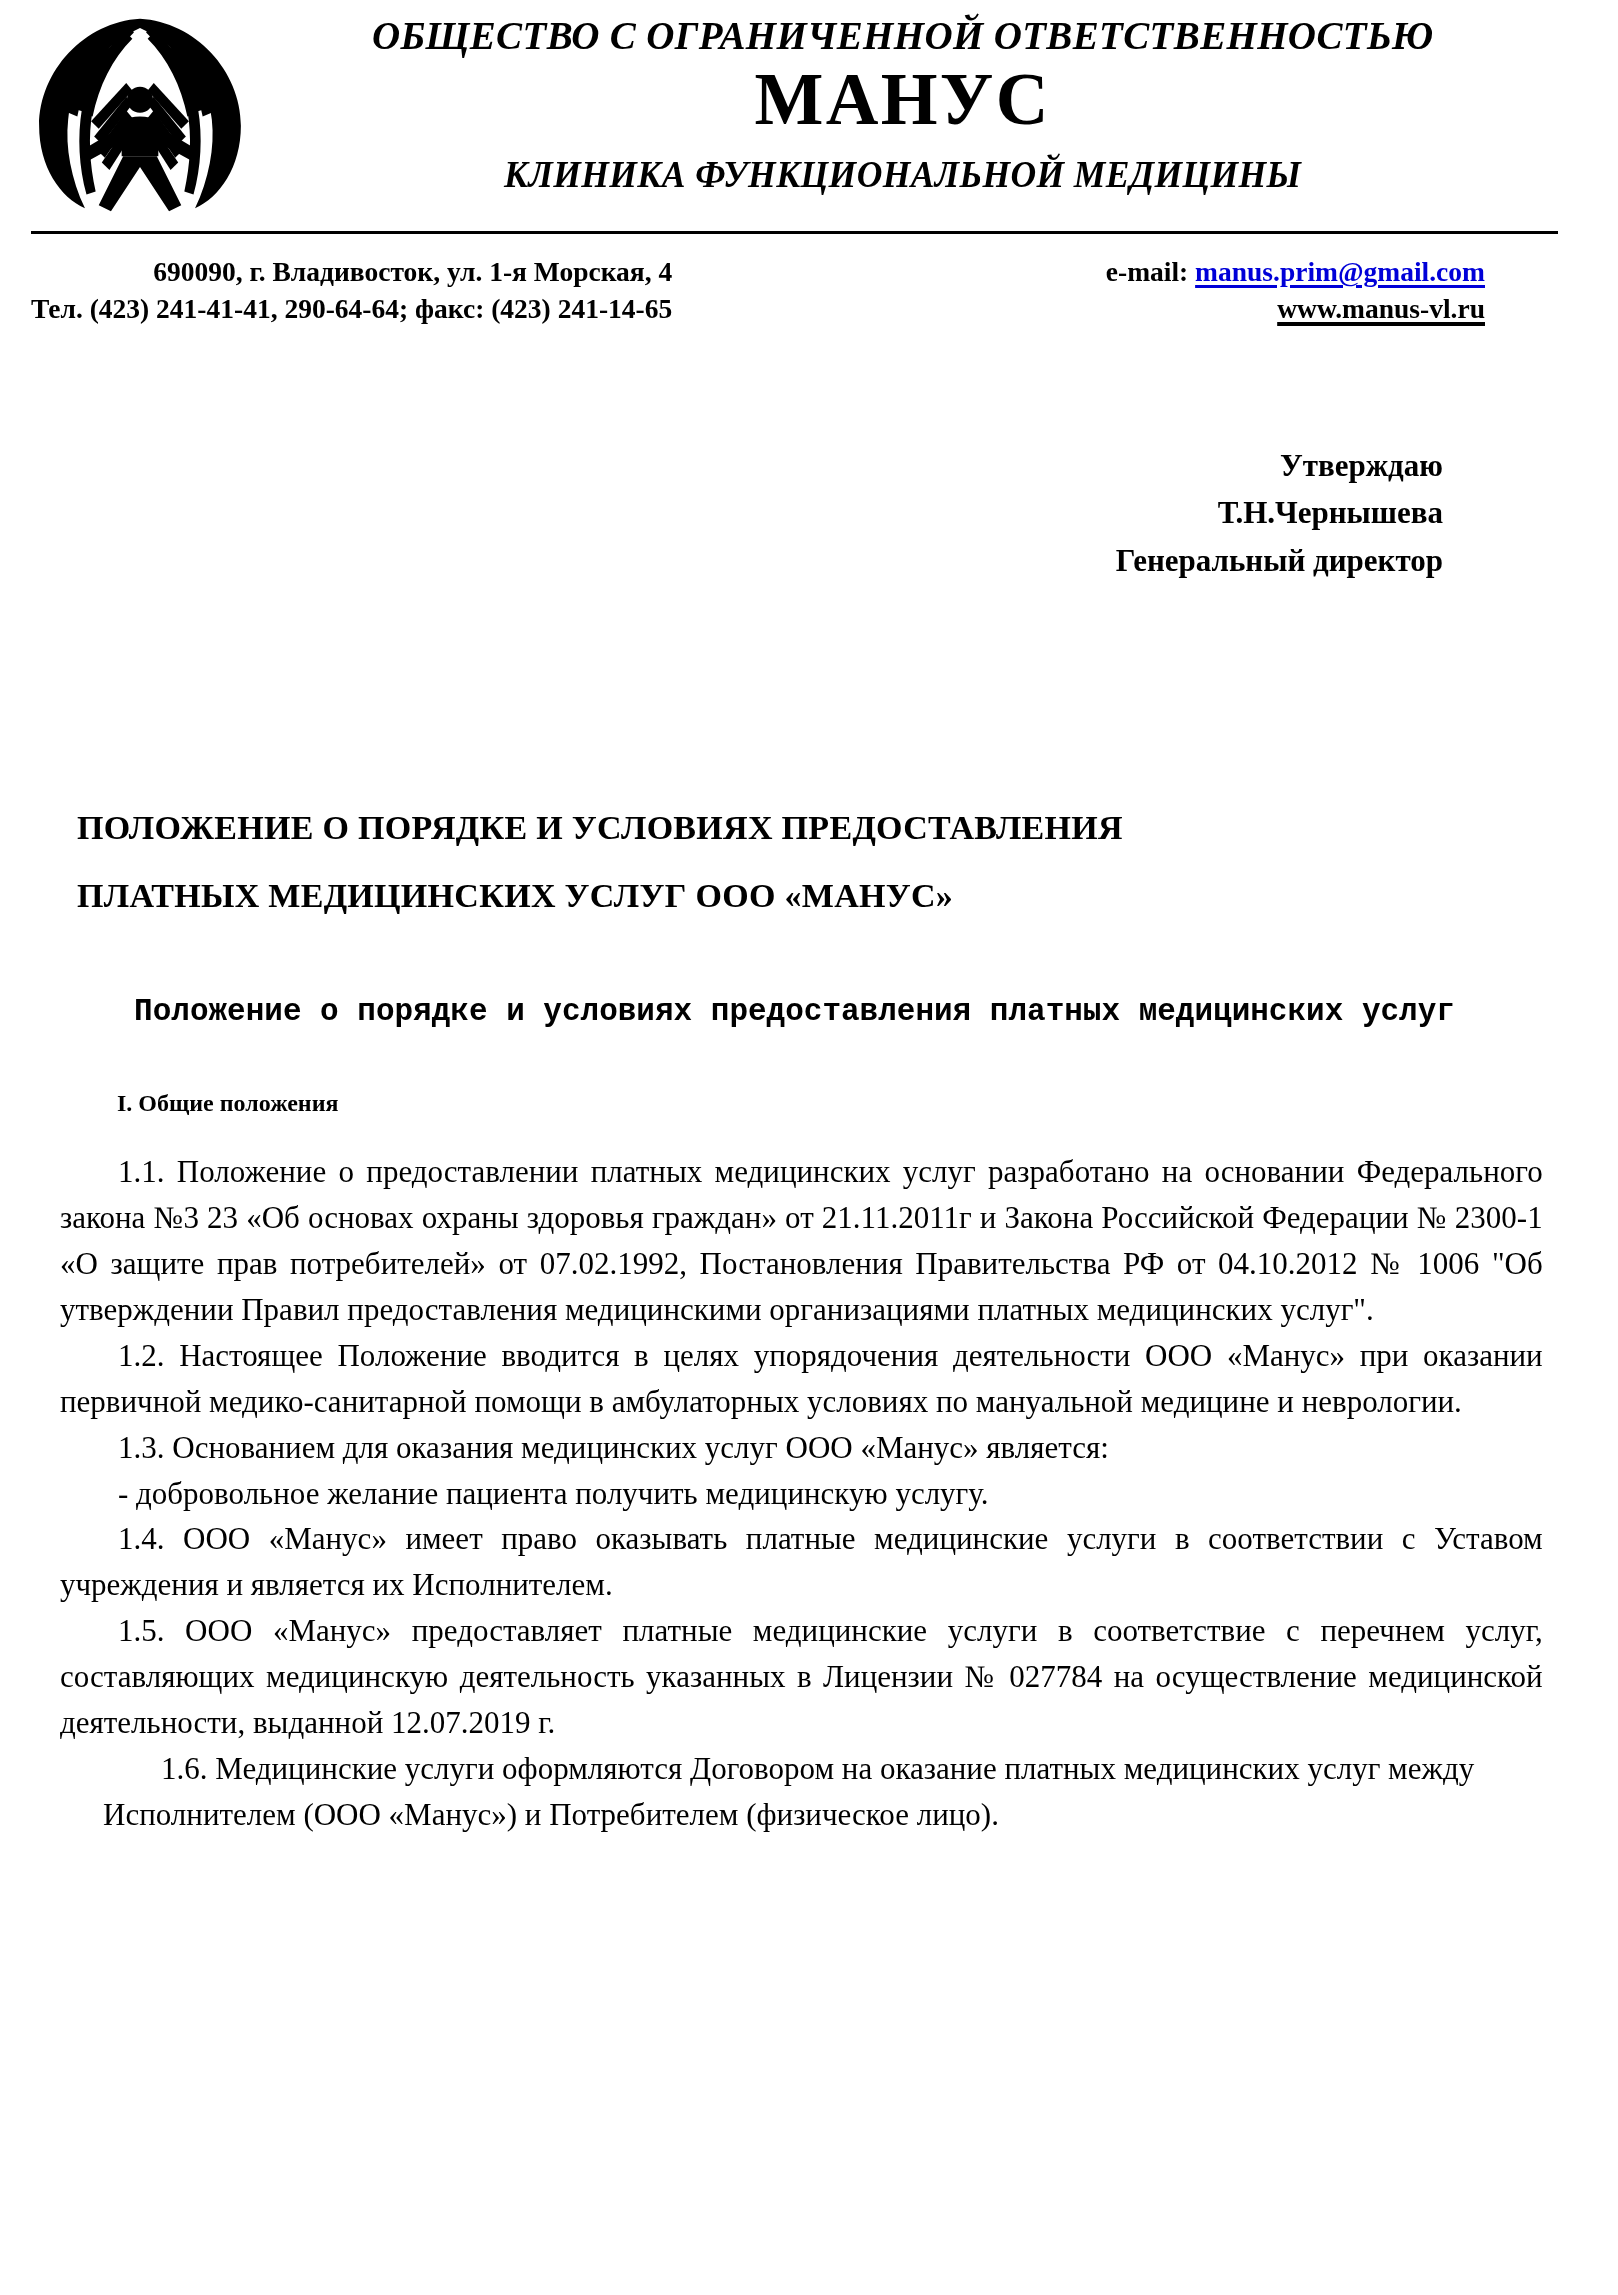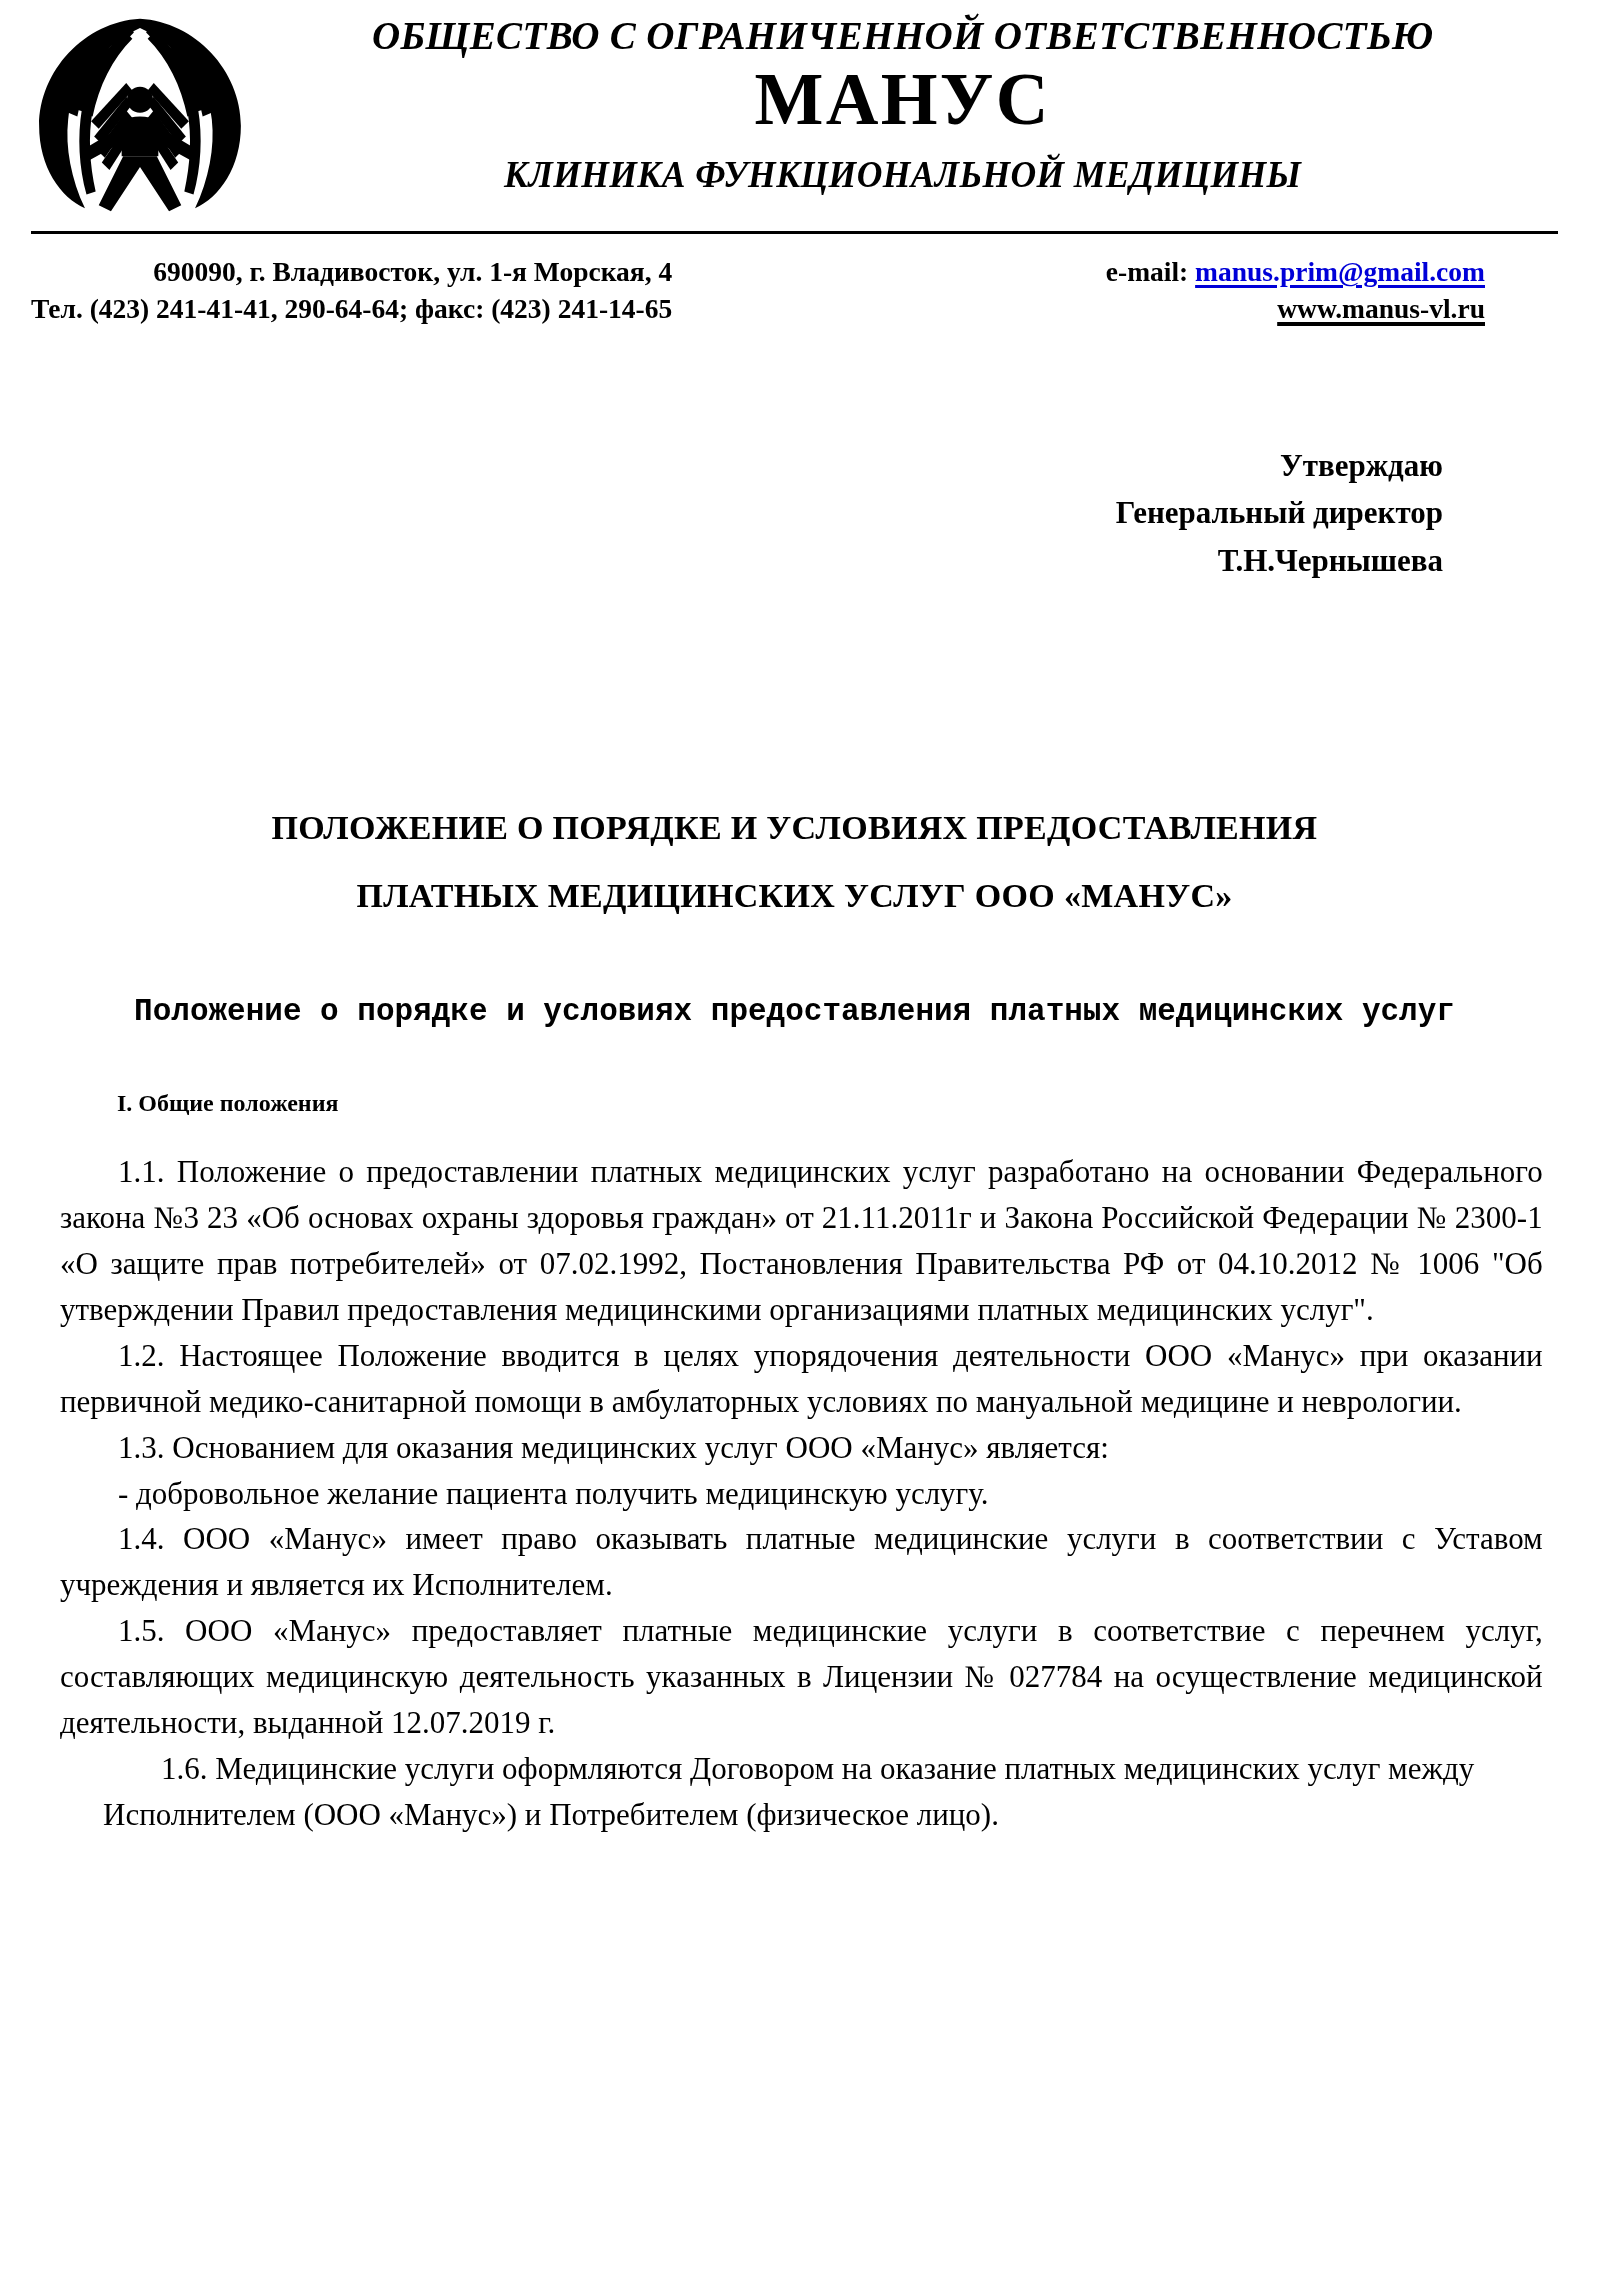--- a/index.html
+++ b/index.html
@@ -120,21 +120,21 @@
     text-align: right;
     padding-right: 115px;
     font-weight: bold;
     font-size: 31px;
     line-height: 1.52;
   }
 
   
   .doc-title {
     margin-top: 210px;
-    text-align: center;
+    text-align: left;
     font-weight: bold;
     font-size: 34px;
     line-height: 2.0;
     letter-spacing: 0.3px;
     padding: 0 46px;
   }
   .doc-subtitle {
     margin-top: 60px;
     text-align: center;
     font-weight: bold;
@@ -227,22 +227,22 @@
       <div>Тел. (423) 241-41-41, 290-64-64; факс: (423) 241-14-65</div>
     </div>
     <div class="contact-right">
       <div class="email-row"><span>e-mail: </span><a class="link-blue" href="#">manus.prim@gmail.com</a></div>
       <div><a class="link-black" href="#">www.manus-vl.ru</a></div>
     </div>
   </div>
 
   <div class="approval">
     <div>Утверждаю</div>
+    <div>Т.Н.Чернышева</div>
     <div>Генеральный директор</div>
-    <div>Т.Н.Чернышева</div>
   </div>
 
   <div class="doc-title">
     <div>ПОЛОЖЕНИЕ О ПОРЯДКЕ И УСЛОВИЯХ ПРЕДОСТАВЛЕНИЯ</div>
     <div>ПЛАТНЫХ МЕДИЦИНСКИХ УСЛУГ ООО «МАНУС»</div>
   </div>
 
   <div class="doc-subtitle">Положение о порядке и условиях предоставления платных медицинских услуг</div>
 
   <div class="section-heading">I. Общие положения</div>

